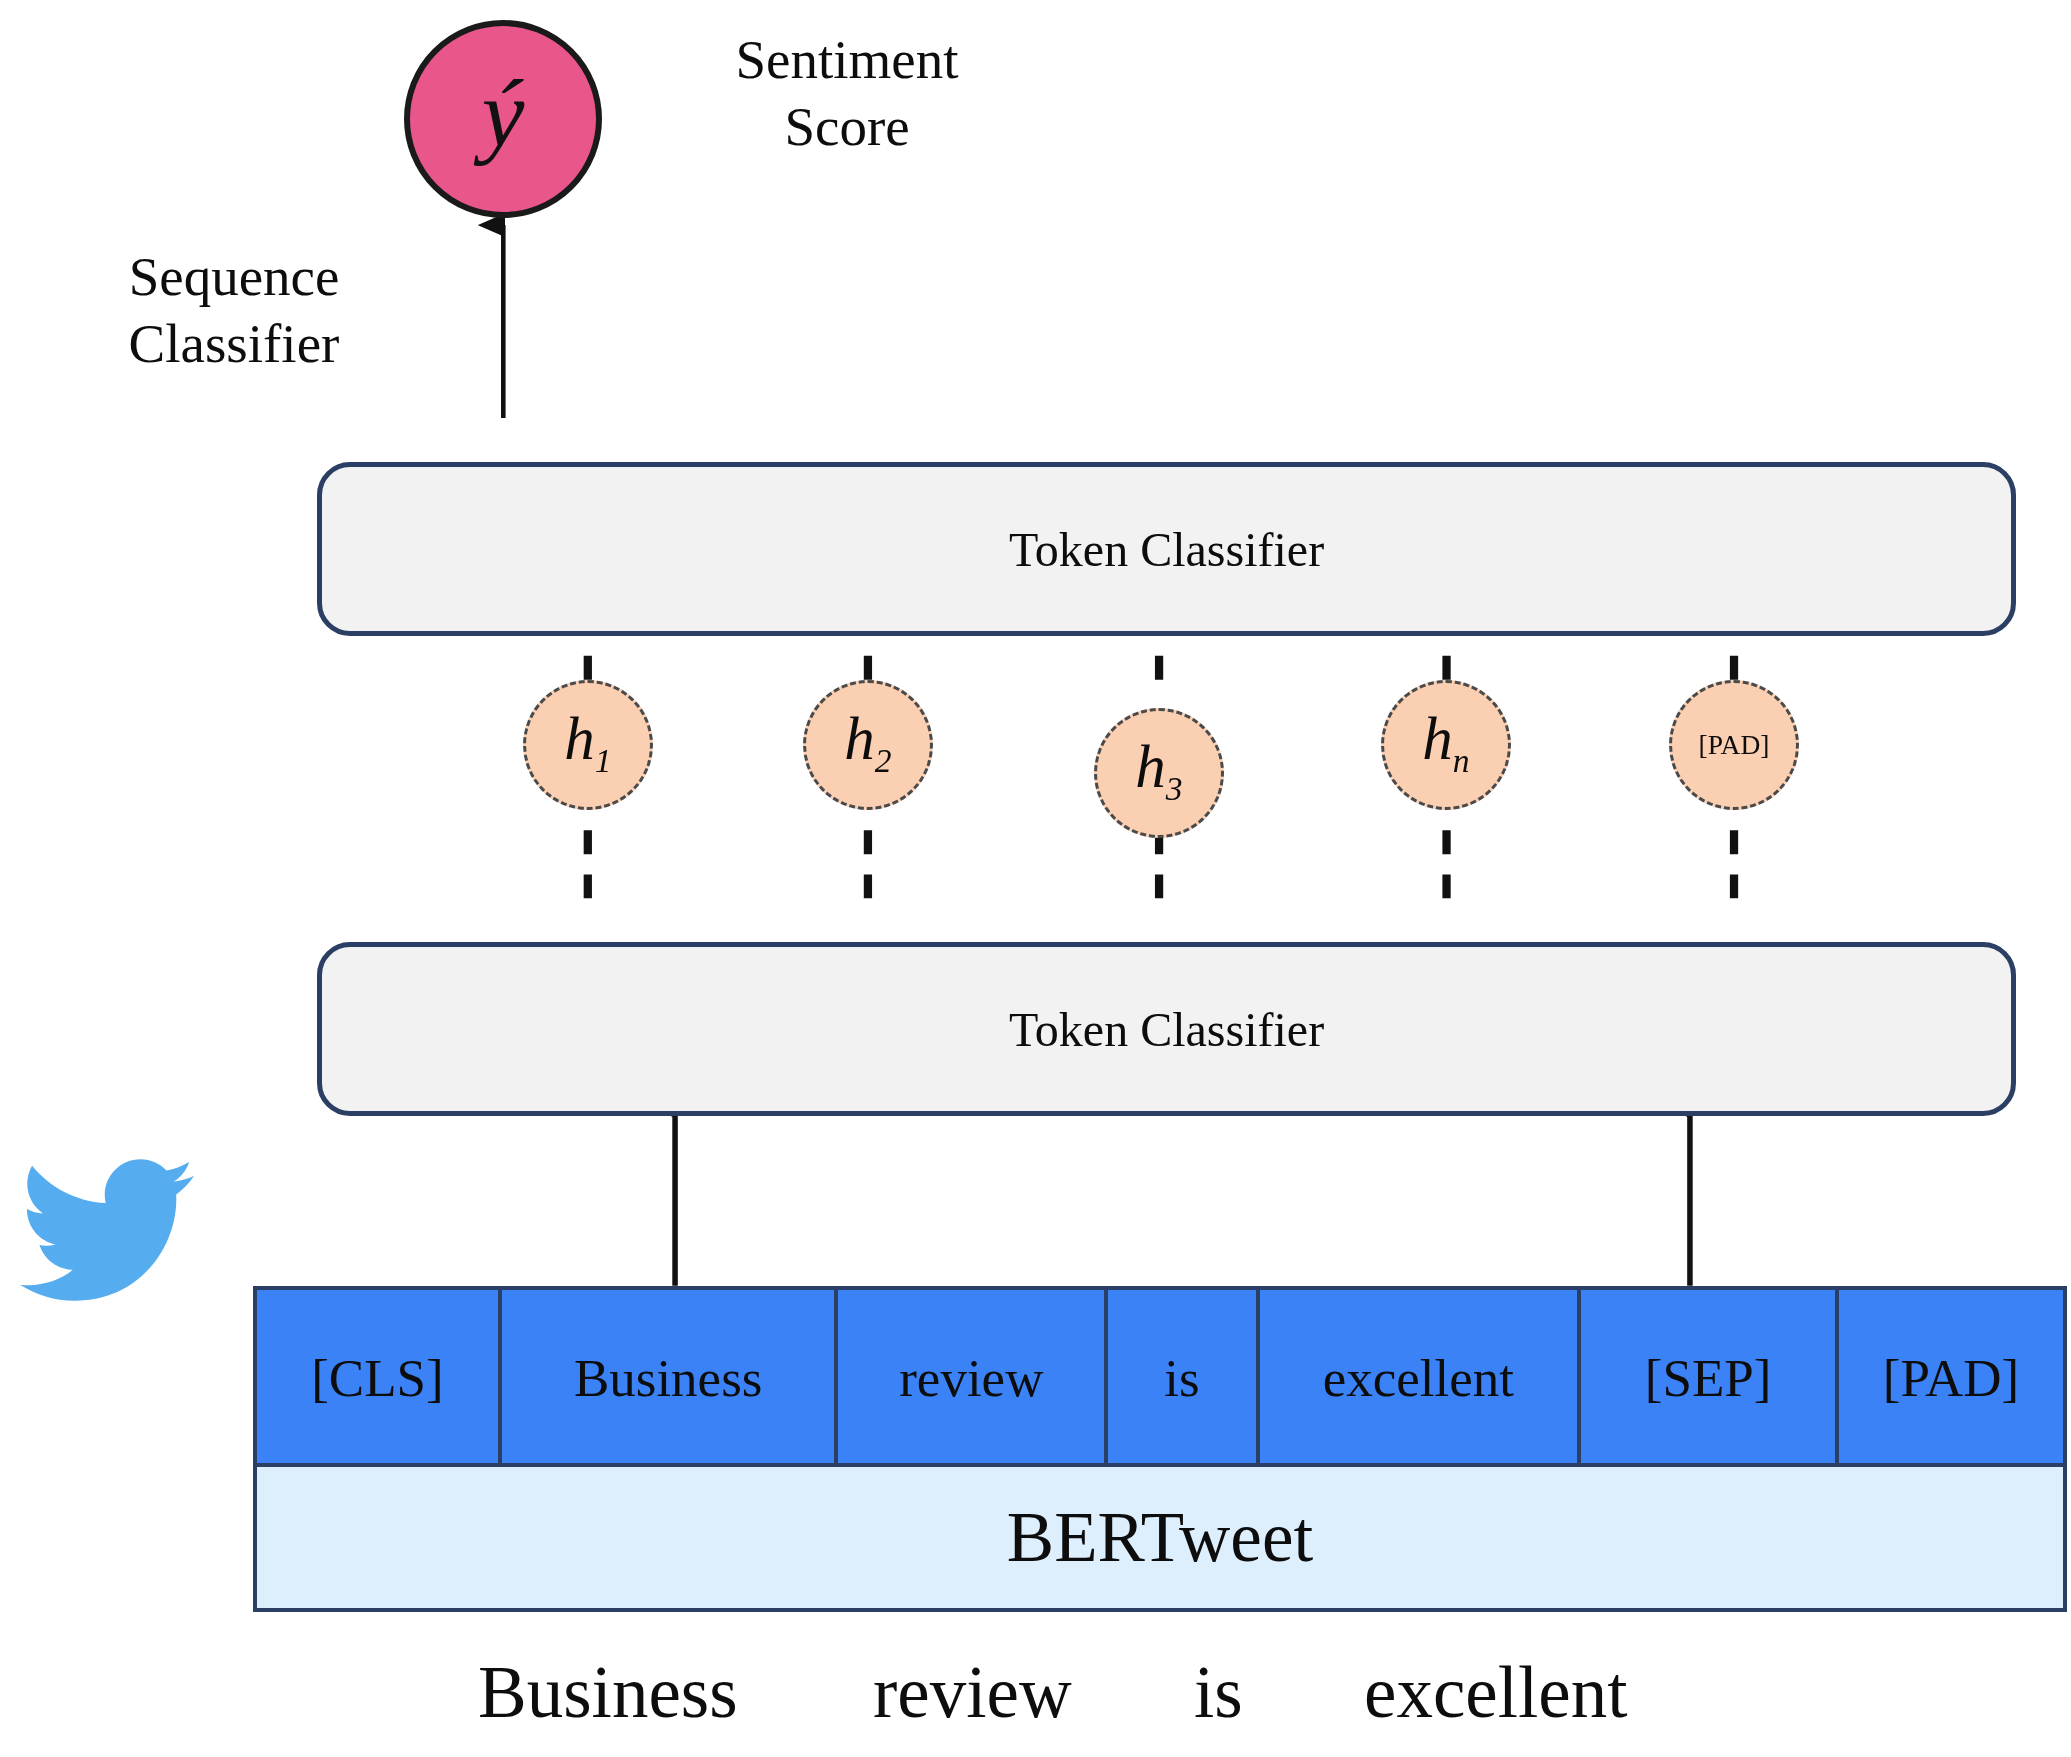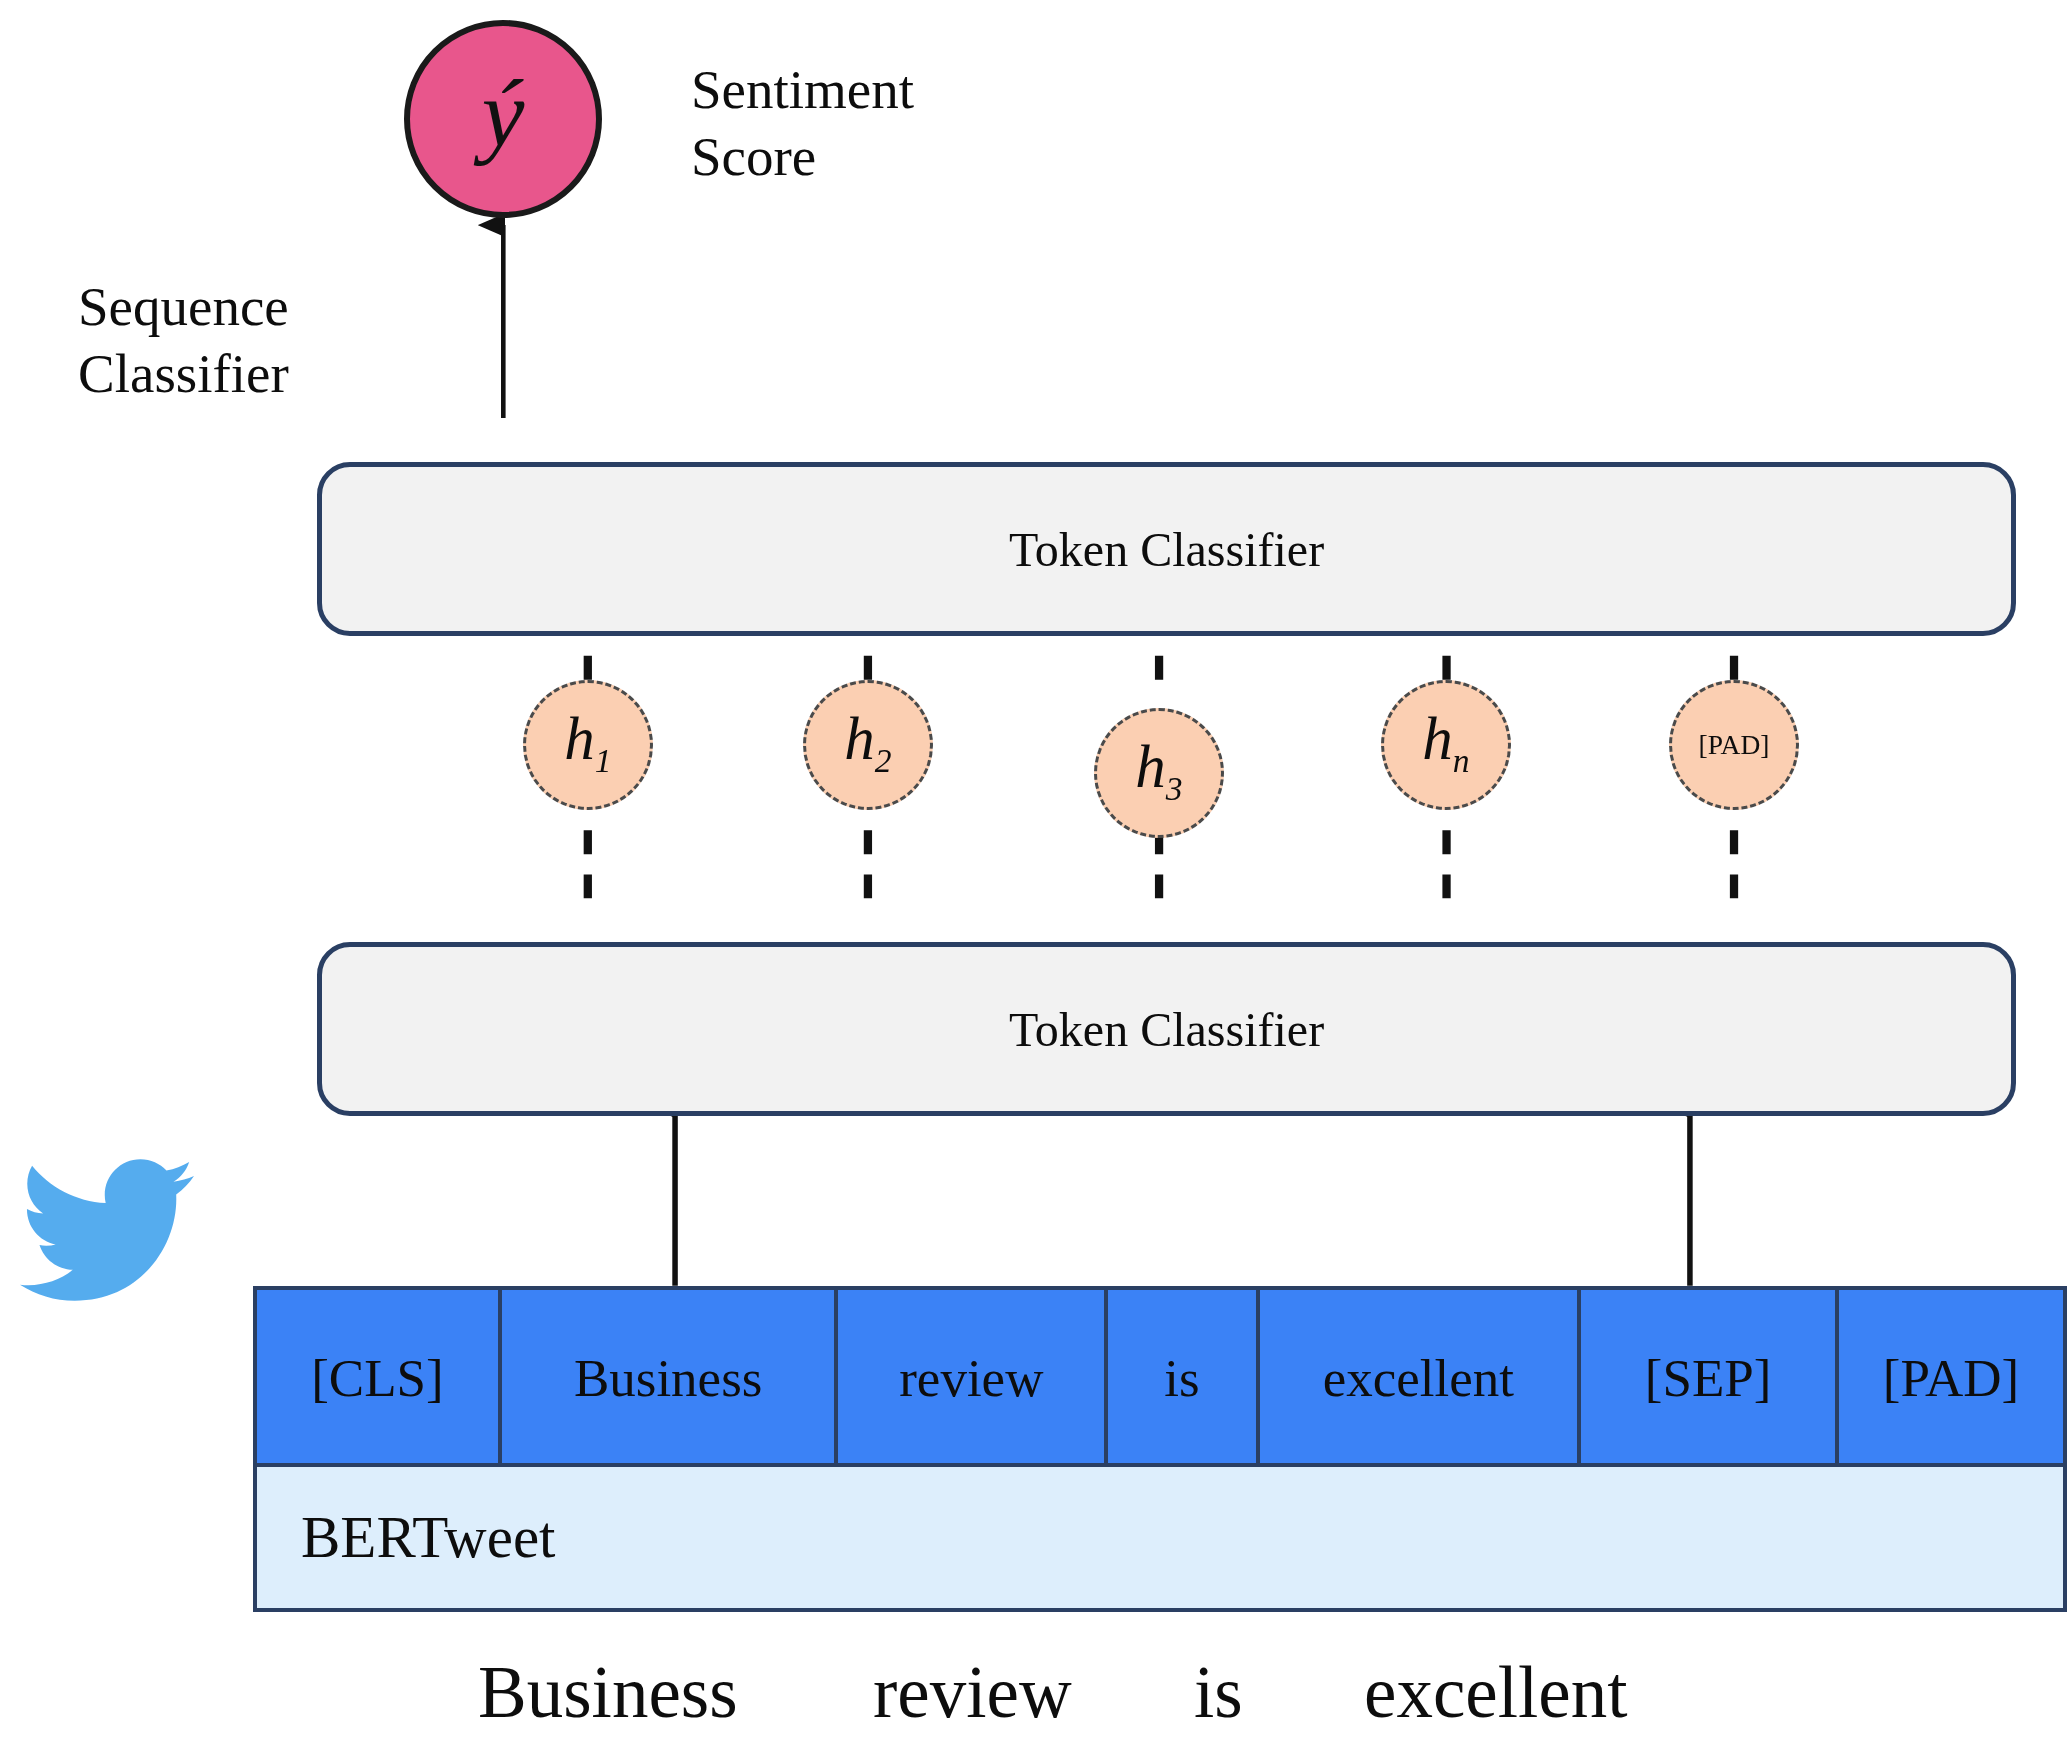--- a/index.html
+++ b/index.html
@@ -51,21 +51,21 @@
   }
 
   
   .caption {
     position: absolute;
     font-size: 55px;
     line-height: 1.22;
     color: #0d0d0d;
     white-space: pre-line;
   }
-  .caption.center { text-align: left; margin-top: 30px; }
+  .caption.center { text-align: center; }
 
   
   .classifier-bar {
     position: absolute;
     background: #f2f2f2;
     border: 5.5px solid #2a3f63;
     border-radius: 33px;
     box-sizing: border-box;
     display: flex;
     align-items: center;
@@ -126,24 +126,23 @@
   }
   .token-cell:last-child { border-right: none; }
 
   #bertweet-bar {
     position: absolute;
     box-sizing: border-box;
     border: 4.6px solid #2a3f63;
     background: #ddeefc;
     display: flex;
     align-items: center;
-    justify-content: flex-start;
-    font-size: 59px;
-    color: #0d0d0d;
-    padding-left: 44px;
+    justify-content: center;
+    font-size: 71px;
+    color: #0d0d0d;
   }
 
   
   #sentence-row {
     position: absolute;
     display: flex;
     align-items: baseline;
     font-size: 73px;
     color: #0d0d0d;
   }

